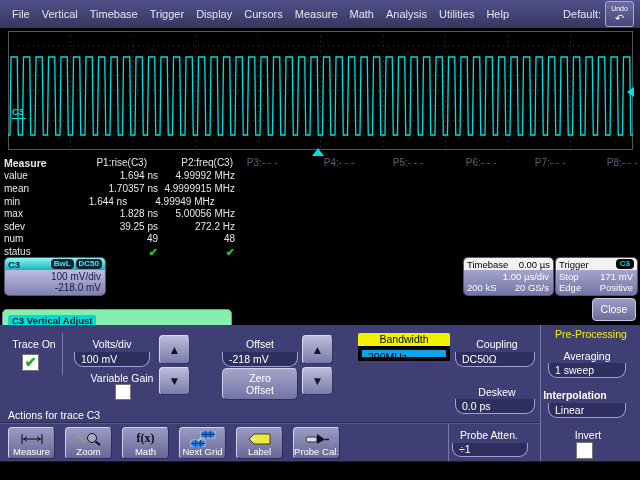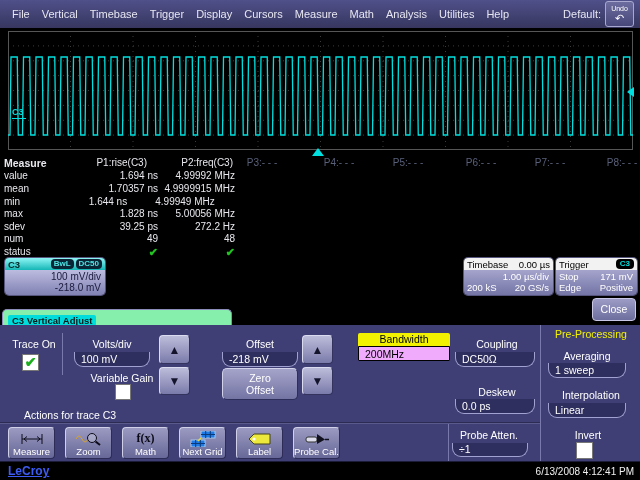--- a/index.html
+++ b/index.html
@@ -62,21 +62,21 @@
        border:1px solid #8c8cba;border-bottom:none;border-radius:5px 5px 0 0;}
   .tab-label{display:inline-block;margin:2px 0 0 5px;background:#00dcdc;color:#001a1a;font-size:9.5px;
              font-weight:bold;padding:0 4px;border-radius:2px;line-height:11px;}
   .close-btn{position:absolute;right:4px;top:-10px;width:44px;height:23px;background:linear-gradient(#9c9cc6,#6e6e9e);
              border:1px solid #c8c8e6;border-radius:4px;color:#fff;font-size:10.5px;text-align:center;line-height:21px;box-sizing:border-box;}
   .dialog{position:absolute;top:325px;left:0;width:640px;height:137px;background:#3f3f75;border-bottom:1px solid #1c1c38;box-sizing:border-box;}
   .lbl{position:absolute;color:#fff;font-size:10.5px;text-align:center;white-space:nowrap;}
   .ylw{color:#f2f200;}
   .field{position:absolute;background:rgba(8,8,40,.28);border:1px solid #a2a2d2;border-top:none;
          border-radius:0 0 9px 9px;color:#fff;font-size:10.5px;height:15px;line-height:14px;padding-left:6px;box-sizing:border-box;}
-  .wfield{background:#f0abfc;color:#000;border:1px solid #000000;border-radius:1px;}
+  .wfield{background:#0ea5e9;color:#000;border:4px solid #000000;border-radius:1px;}
   .chip{position:absolute;background:#f2f200;color:#000;font-size:10.5px;text-align:center;height:13px;line-height:13px;border-radius:2px 2px 0 0;}
   .cb{position:absolute;width:15px;height:15px;background:#fff;border:1px solid #777;
       display:flex;align-items:center;justify-content:center;}
   .cb .mark{color:#1cae1c;font-weight:bold;font-size:14px;line-height:1;margin-top:-2px;}
   .arrow-btn{position:absolute;width:31px;background:linear-gradient(#bcbcda,#7b7bab);
              border:1px solid;border-color:#dcdcf0 #33335e #33335e #dcdcf0;border-radius:4px;
              color:#14142c;display:flex;align-items:center;justify-content:center;font-size:12px;box-sizing:border-box;}
   .zo-btn{position:absolute;left:222px;top:43px;width:76px;height:32px;background:linear-gradient(#a4a4ca,#7474a4);
           border:1px solid;border-color:#d2d2ea #2e2e5a #2e2e5a #d2d2ea;border-radius:5px;color:#fff;
           font-size:10.5px;text-align:center;line-height:12px;padding-top:3px;box-sizing:border-box;}
@@ -286,26 +286,26 @@
     <div class="field wfield" style="left:358px;top:21px;width:92px;">200MHz</div>
 
     <span class="lbl" style="left:462px;top:13px;width:70px;">Coupling</span>
     <div class="field" style="left:455px;top:27px;width:80px;">DC50Ω</div>
     <span class="lbl" style="left:462px;top:61px;width:70px;">Deskew</span>
     <div class="field" style="left:455px;top:74px;width:80px;">0.0 ps</div>
 
     <span class="lbl ylw" style="left:545px;top:3px;width:92px;">Pre-Processing</span>
     <span class="lbl" style="left:548px;top:25px;width:78px;">Averaging</span>
     <div class="field" style="left:548px;top:38px;width:78px;">1 sweep</div>
-    <span class="lbl" style="left:552px;top:64px;width:78px;">Interpolation</span>
+    <span class="lbl" style="left:536px;top:64px;width:78px;font-weight:bold;">Interpolation</span>
     <div class="field" style="left:548px;top:78px;width:78px;">Linear</div>
     <span class="lbl" style="left:558px;top:104px;width:60px;">Invert</span>
     <div class="cb" style="left:576px;top:117px;"></div>
 
-    <span class="lbl" style="left:8px;top:84px;text-align:right;margin-left:16px;">Actions for trace C3</span>
+    <span class="lbl" style="left:8px;top:84px;text-align:right;">Actions for trace C3</span>
 
     <div class="toolbar">
       <div class="tb-btn">
         <span class="ic">
           <svg width="26" height="12" viewBox="0 0 26 12">
               <path d="M3 1v10M23 1v10M3 6h20M8 3.5 5 6l3 2.5M18 3.5 21 6l-3 2.5" stroke="#0c0c1a" fill="none"></path>
             </svg>
         </span>
         <span>Measure</span>
       </div>
@@ -353,17 +353,13 @@
             </svg>
         </span>
         <span>Probe Cal.</span>
       </div>
     </div>
 
     <span class="lbl" style="left:448px;top:104px;width:82px;">Probe Atten.</span>
     <div class="field" style="left:452px;top:118px;width:76px;height:14px;line-height:13px;">÷1</div>
   </div>
 
-  <div class="statusbar">
-    <span class="logo">LeCroy</span>
-    <span class="datetime">6/13/2008 4:12:41 PM</span>
-  </div>
 </div>
 
 </body></html>

